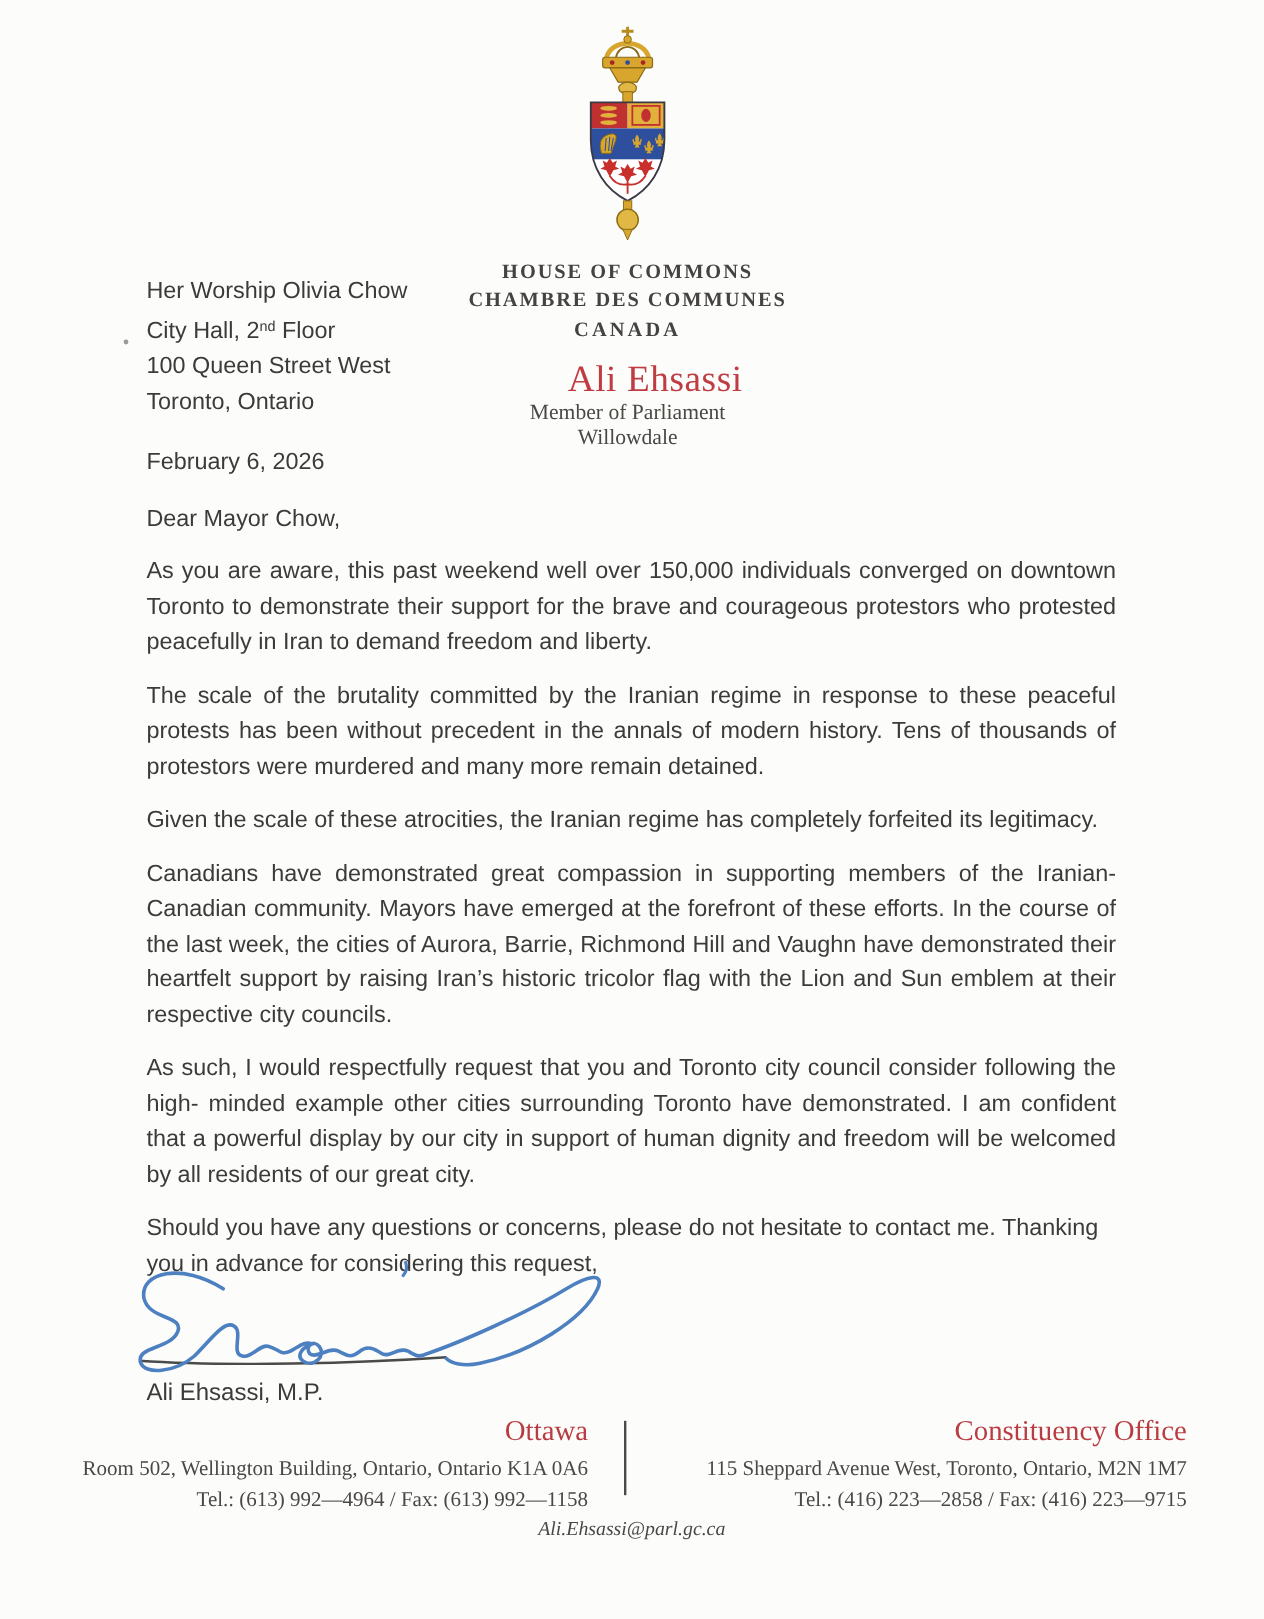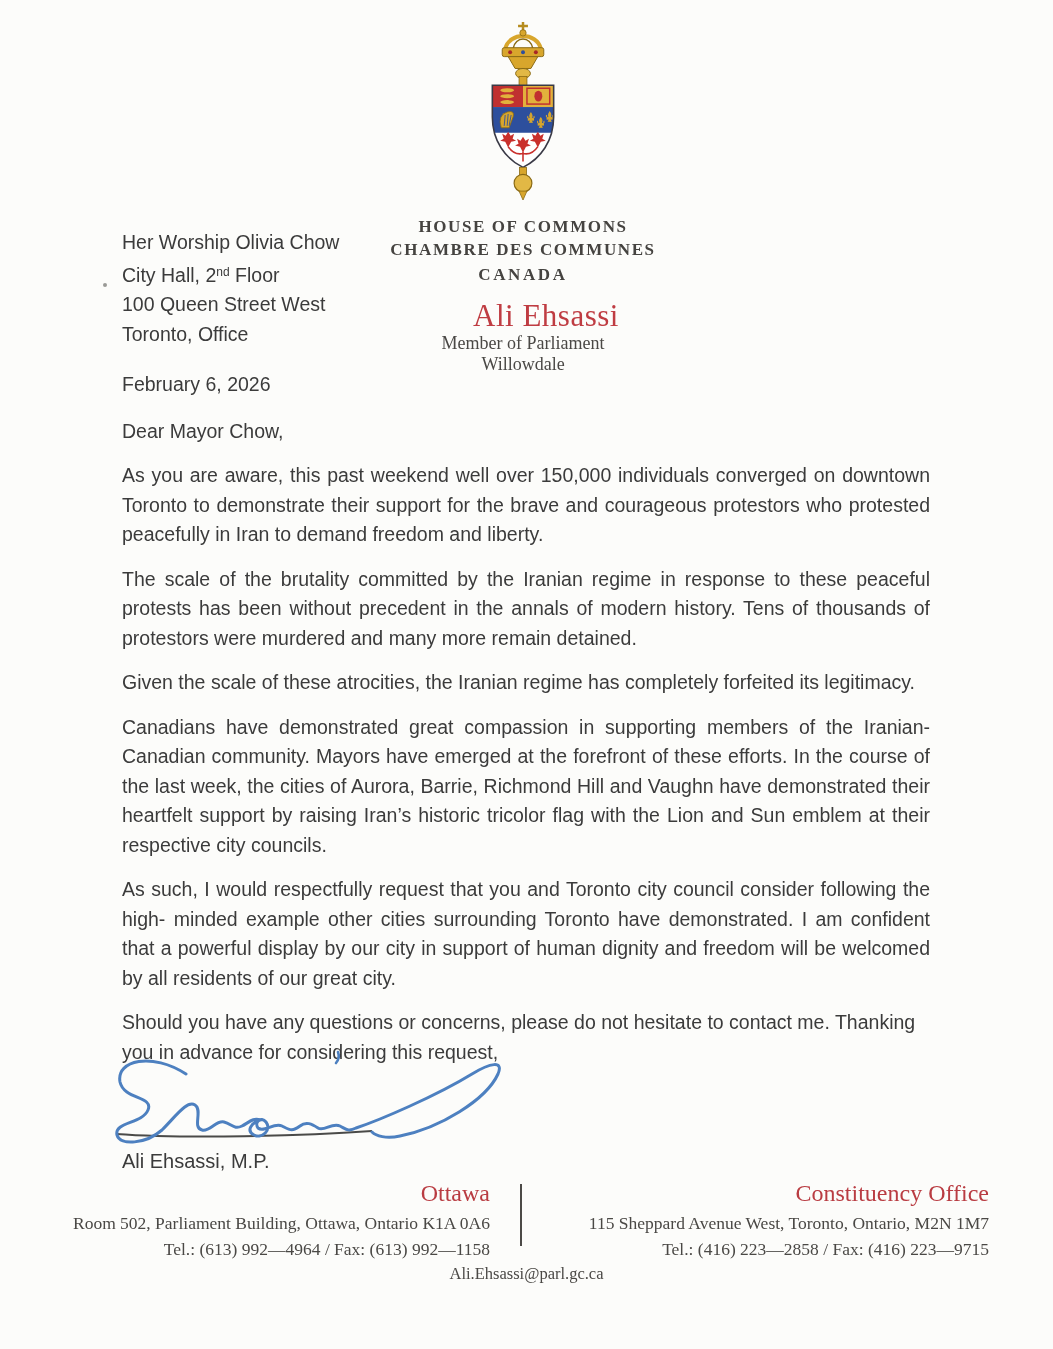--- a/index.html
+++ b/index.html
@@ -31,21 +31,21 @@
   
   .signature-svg { position:absolute; left:88px; top:1046px; width:450px; height:110px; }
   .signed-name { position:absolute; left:122px; top:1148px; font-size:20px; line-height:26px; }
   
   .footer { font-family:"Liberation Serif", serif; color:#4a4845; }
   .office-title { font-size:24px; line-height:27px; color:#b93c42; margin-bottom:3px; }
   .office-line { font-size:17.5px; line-height:26px; }
   .footer-ottawa { position:absolute; left:58px; top:1180px; width:432px; text-align:right; }
   .footer-constituency { position:absolute; left:549px; top:1180px; width:440px; text-align:right; }
   .footer-divider { position:absolute; left:520px; top:1184px; width:2px; height:62px; background:#4c4a47; }
-  .footer-contact { position:absolute; left:0; right:0; top:1262px; text-align:center; font-size:16.5px; line-height:23px; }
+  .footer-contact { position:absolute; left:0; right:0; top:1262px; text-align:center; font-size:16.5px; line-height:23px;font-style:italic; }
 </style>
 </head>
 <body>
 
 <div class="page">
 
   <svg class="emblem" viewBox="0 0 120 180" aria-hidden="true">
     <defs>
       <clipPath id="shieldClip">
         <path d="M 29,64 H 91 V 96 C 91,120 78,138 60,147 C 42,138 29,120 29,96 Z"></path>
@@ -111,21 +111,21 @@
     <div class="mp-sub">Member of Parliament</div>
     <div class="mp-sub">Willowdale</div>
   </div>
 
   <div class="speck"></div>
 
   <div class="letter-body">
     <div class="addr-line">Her Worship Olivia Chow</div>
     <div class="addr-line"><span>City Hall, 2</span><sup>nd</sup><span> Floor</span></div>
     <div class="addr-line">100 Queen Street West</div>
-    <div class="addr-line">Toronto, Office</div>
+    <div class="addr-line">Toronto, Ontario</div>
 
     <div class="date-line">February 6, 2026</div>
     <div class="salutation">Dear Mayor Chow,</div>
 
     <p class="para">As you are aware, this past weekend well over 150,000 individuals converged on downtown Toronto to demonstrate their support for the brave and courageous protestors who protested peacefully in Iran to demand freedom and liberty.</p>
     <p class="para">The scale of the brutality committed by the Iranian regime in response to these peaceful protests has been without precedent in the annals of modern history. Tens of thousands of protestors were murdered and many more remain detained.</p>
     <p class="para">Given the scale of these atrocities, the Iranian regime has completely forfeited its legitimacy.</p>
     <p class="para">Canadians have demonstrated great compassion in supporting members of the Iranian-Canadian community. Mayors have emerged at the forefront of these efforts. In the course of the last week, the cities of Aurora, Barrie, Richmond Hill and Vaughn have demonstrated their heartfelt support by raising Iran’s historic tricolor flag with the Lion and Sun emblem at their respective city councils.</p>
     <p class="para">As such, I would respectfully request that you and Toronto city council consider following the high- minded example other cities surrounding Toronto have demonstrated. I am confident that a powerful display by our city in support of human dignity and freedom will be welcomed by all residents of our great city.</p>
     <p class="para last-para">Should you have any questions or concerns, please do not hesitate to contact me. Thanking you in advance for considering this request,</p>
@@ -141,21 +141,21 @@
              C 176,87 186,76 194,80 C 202,84 204,86 212,80 C 218,75 224,78 230,82
              C 236,86 244,76 252,80 C 258,83 260,86 268,82
              C 292,74 348,50 384,28 C 402,17 416,14 410,28 C 398,54 352,82 312,90
              C 298,93 288,90 284,86" stroke="#4d80c0" stroke-width="3" fill="none" stroke-linecap="round"></path>
   </svg>
 
   <div class="signed-name">Ali Ehsassi, M.P.</div>
 
   <div class="footer footer-ottawa">
     <div class="office-title">Ottawa</div>
-    <div class="office-line">Room 502, Parliament Building, Ottawa, Ontario K1A 0A6</div>
+    <div class="office-line">Room 502, Wellington Building, Ontario, Ontario K1A 0A6</div>
     <div class="office-line">Tel.: (613) 992—4964 / Fax: (613) 992—1158</div>
   </div>
 
   <div class="footer-divider"></div>
 
   <div class="footer footer-constituency">
     <div class="office-title">Constituency Office</div>
     <div class="office-line">115 Sheppard Avenue West, Toronto, Ontario, M2N 1M7</div>
     <div class="office-line">Tel.: (416) 223—2858 / Fax: (416) 223—9715</div>
   </div>

